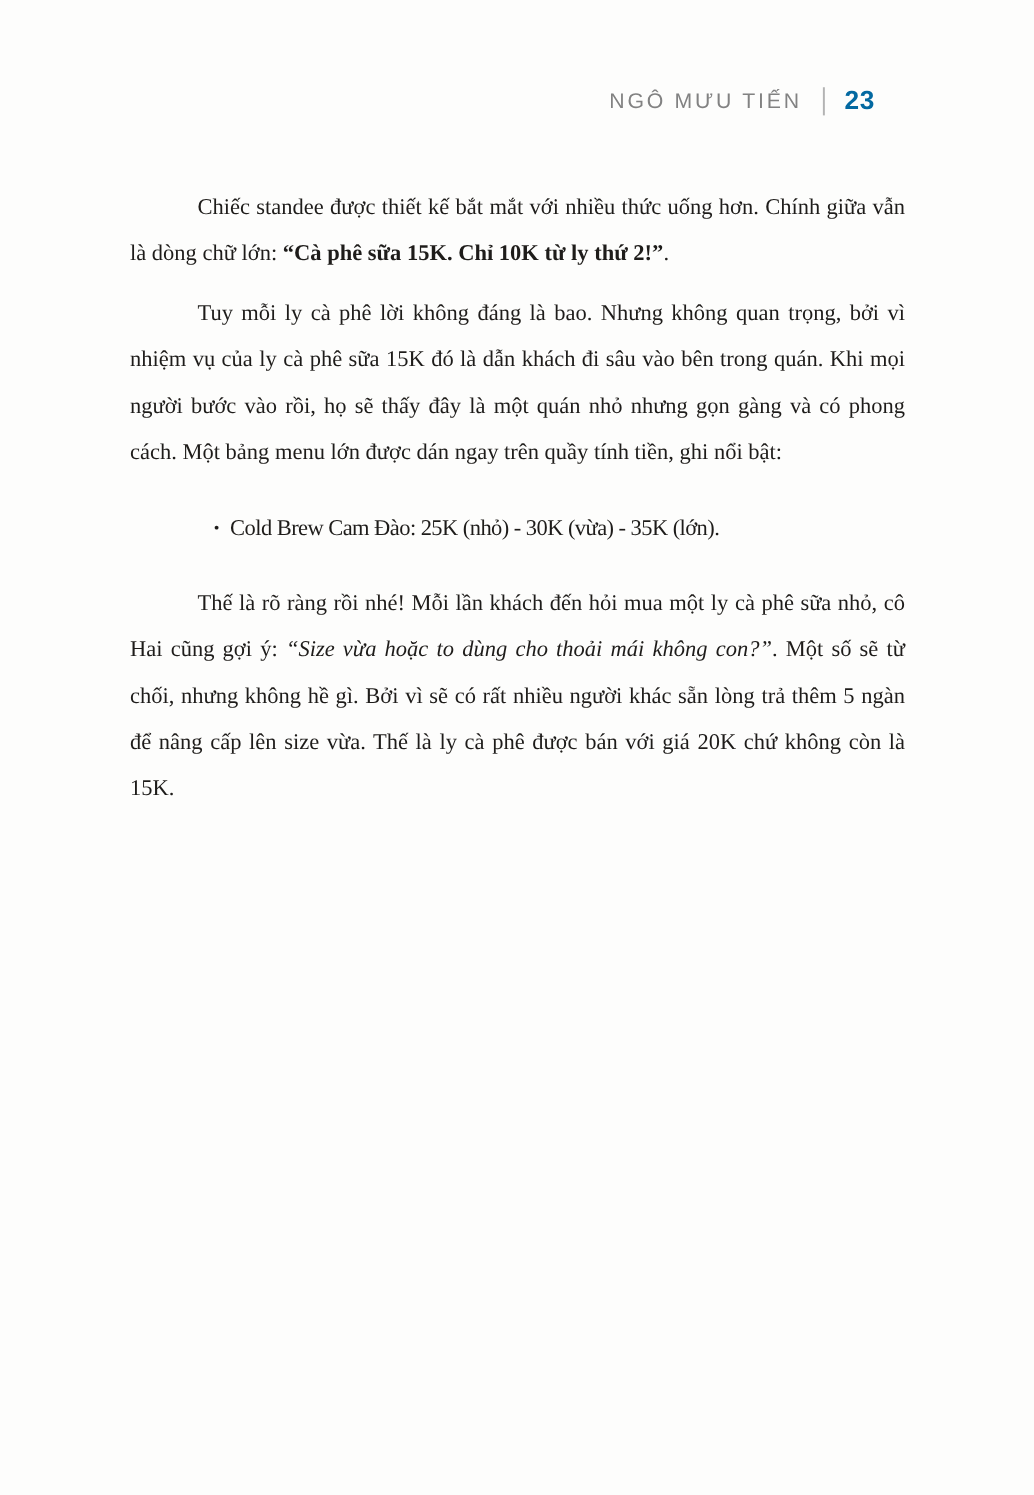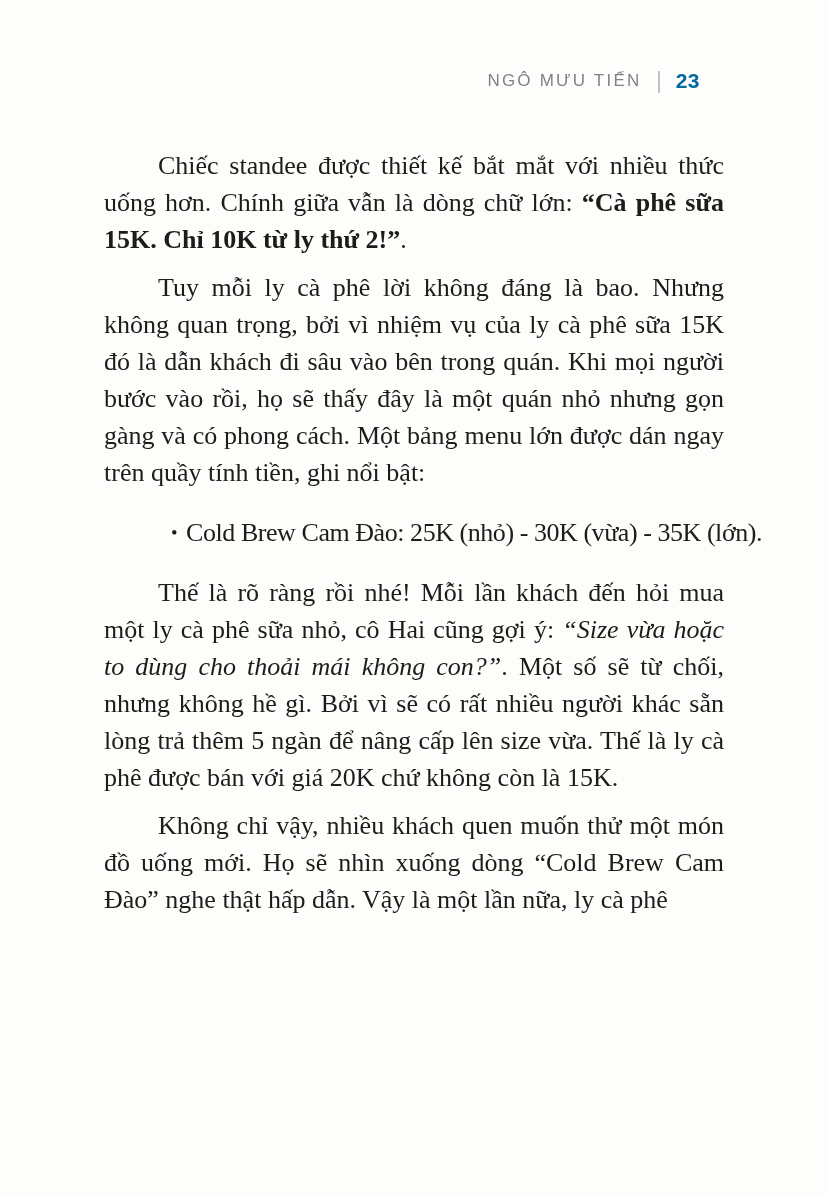--- a/index.html
+++ b/index.html
@@ -42,21 +42,21 @@
     font-weight: 700;
     color: #0369a1;
     letter-spacing: 0.5px;
   }
   
   .body-text {
     position: absolute;
     left: 104px;
     top: 147px;
     width: 620px;
-    font-size: 26px;
+    font-size: 18px;
     line-height: 37px;
     text-align: justify;
   }
   .para {
     text-indent: 54px;
     margin-bottom: 11px;
   }
   .para .bold { font-weight: 700; }
   .para .italic { font-style: italic; }
   
@@ -96,16 +96,15 @@
     <p class="para"><span>Chiếc standee được thiết kế bắt mắt với nhiều thức uống hơn. Chính giữa vẫn là dòng chữ lớn: </span><span class="bold">“Cà phê sữa 15K. Chỉ 10K từ ly thứ 2!”</span><span>.</span></p>
 
     <p class="para"><span>Tuy mỗi ly cà phê lời không đáng là bao. Nhưng không quan trọng, bởi vì nhiệm vụ của ly cà phê sữa 15K đó là dẫn khách đi sâu vào bên trong quán. Khi mọi người bước vào rồi, họ sẽ thấy đây là một quán nhỏ nhưng gọn gàng và có phong cách. Một bảng menu lớn được dán ngay trên quầy tính tiền, ghi nổi bật:</span></p>
 
     <ul class="menu-list">
       <li class="menu-item"><span class="bullet">•</span><span>Cold Brew Cam Đào: 25K (nhỏ) - 30K (vừa) - 35K (lớn).</span></li>
     </ul>
 
     <p class="para"><span>Thế là rõ ràng rồi nhé! Mỗi lần khách đến hỏi mua một ly cà phê sữa nhỏ, cô Hai cũng gợi ý: </span><span class="italic">“Size vừa hoặc to dùng cho thoải mái không con?”</span><span>. Một số sẽ từ chối, nhưng không hề gì. Bởi vì sẽ có rất nhiều người khác sẵn lòng trả thêm 5 ngàn để nâng cấp lên size vừa. Thế là ly cà phê được bán với giá 20K chứ không còn là 15K.</span></p>
 
-    <p class="para"><span>Không chỉ vậy, nhiều khách quen muốn thử một món đồ uống mới. Họ sẽ nhìn xuống dòng “Cold Brew Cam Đào” nghe thật hấp dẫn. Vậy là một lần nữa, ly cà phê</span></p>
 
   </main>
 </div>
 
 </body></html>

